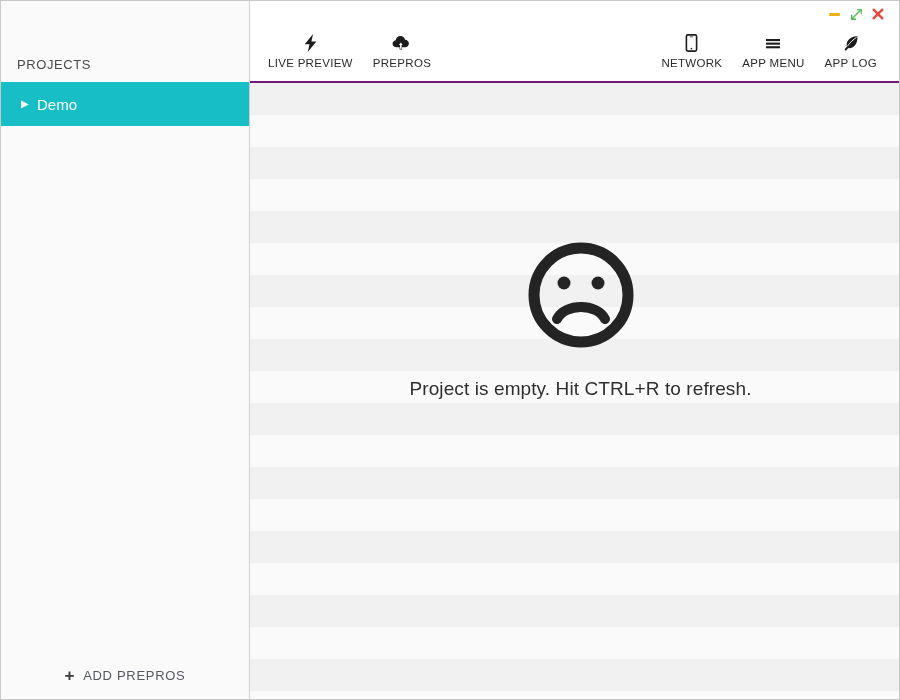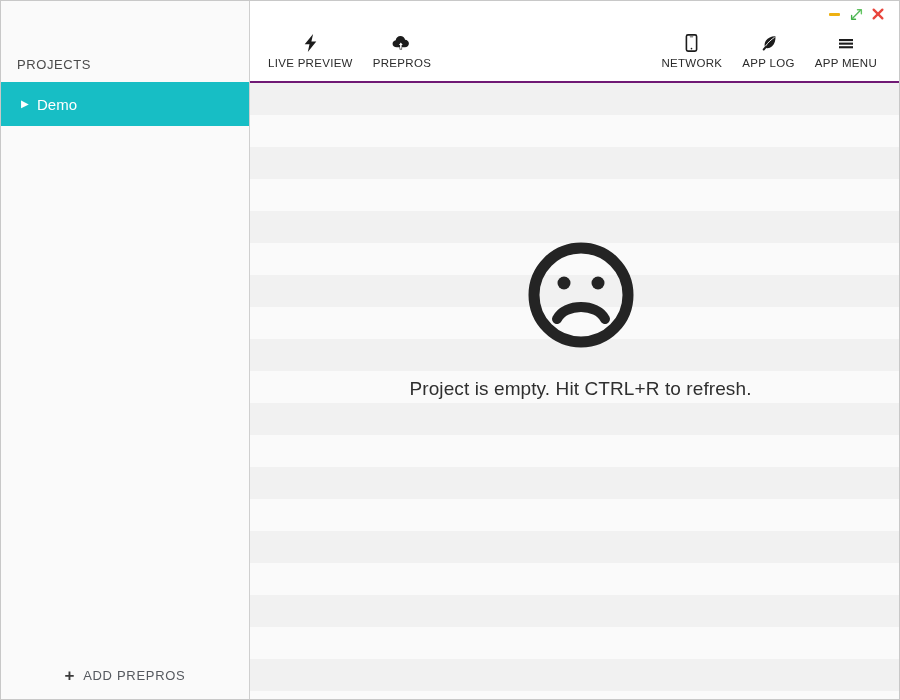--- a/index.html
+++ b/index.html
@@ -270,37 +270,37 @@
               <rect x="0.9" y="0.9" width="10.2" height="16.2" rx="1.6" fill="none" stroke="#1c1c1c" stroke-width="1.6"></rect>
               <circle cx="6" cy="14.6" r="0.85" fill="#1c1c1c"></circle>
               <rect x="4.2" y="2.4" width="3.6" height="0.9" rx="0.45" fill="#1c1c1c"></rect>
             </svg>
           </span>
           <span class="tb-label">NETWORK</span>
         </div>
 
         <div class="tb-item">
           <span class="tb-icon">
-            <svg width="17" height="17" viewBox="0 0 17 17">
-              <path d="M15.4 1.3 C12.0 1.0 8.0 2.6 6.0 5.6 C4.6 7.7 4.3 10.0 4.9 11.6 L3.0 13.8 C2.6 14.2 2.6 14.9 3.0 15.3 C3.4 15.7 4.1 15.6 4.4 15.2 L6.3 13.0 C8.0 13.5 10.3 12.9 12.1 11.3 C14.7 9.0 15.8 5.0 15.4 1.3 Z" fill="#1c1c1c"></path>
-              <path d="M14.6 2.3 C11.5 4.4 8.2 7.2 5.4 11.2" fill="none" stroke="#ffffff" stroke-width="0.9"></path>
-            </svg>
-          </span>
-          <span class="tb-label">APP LOG</span>
-        </div>
-
-        <div class="tb-item">
-          <span class="tb-icon">
             <svg width="16" height="13" viewBox="0 0 16 13">
               <rect x="1" y="2" width="14" height="2.1" fill="#1c1c1c"></rect>
               <rect x="1" y="5.6" width="14" height="2.1" fill="#1c1c1c"></rect>
               <rect x="1" y="9.2" width="14" height="2.1" fill="#1c1c1c"></rect>
             </svg>
           </span>
           <span class="tb-label">APP MENU</span>
+        </div>
+
+        <div class="tb-item">
+          <span class="tb-icon">
+            <svg width="17" height="17" viewBox="0 0 17 17">
+              <path d="M15.4 1.3 C12.0 1.0 8.0 2.6 6.0 5.6 C4.6 7.7 4.3 10.0 4.9 11.6 L3.0 13.8 C2.6 14.2 2.6 14.9 3.0 15.3 C3.4 15.7 4.1 15.6 4.4 15.2 L6.3 13.0 C8.0 13.5 10.3 12.9 12.1 11.3 C14.7 9.0 15.8 5.0 15.4 1.3 Z" fill="#1c1c1c"></path>
+              <path d="M14.6 2.3 C11.5 4.4 8.2 7.2 5.4 11.2" fill="none" stroke="#ffffff" stroke-width="0.9"></path>
+            </svg>
+          </span>
+          <span class="tb-label">APP LOG</span>
         </div>
 
       </div>
     </div>
 
     <div id="content">
 
       <div id="empty-state">
         <svg id="sad-face" width="112" height="112" viewBox="0 0 112 112">
           <circle cx="56" cy="56" r="47" fill="none" stroke="#242424" stroke-width="11"></circle>

